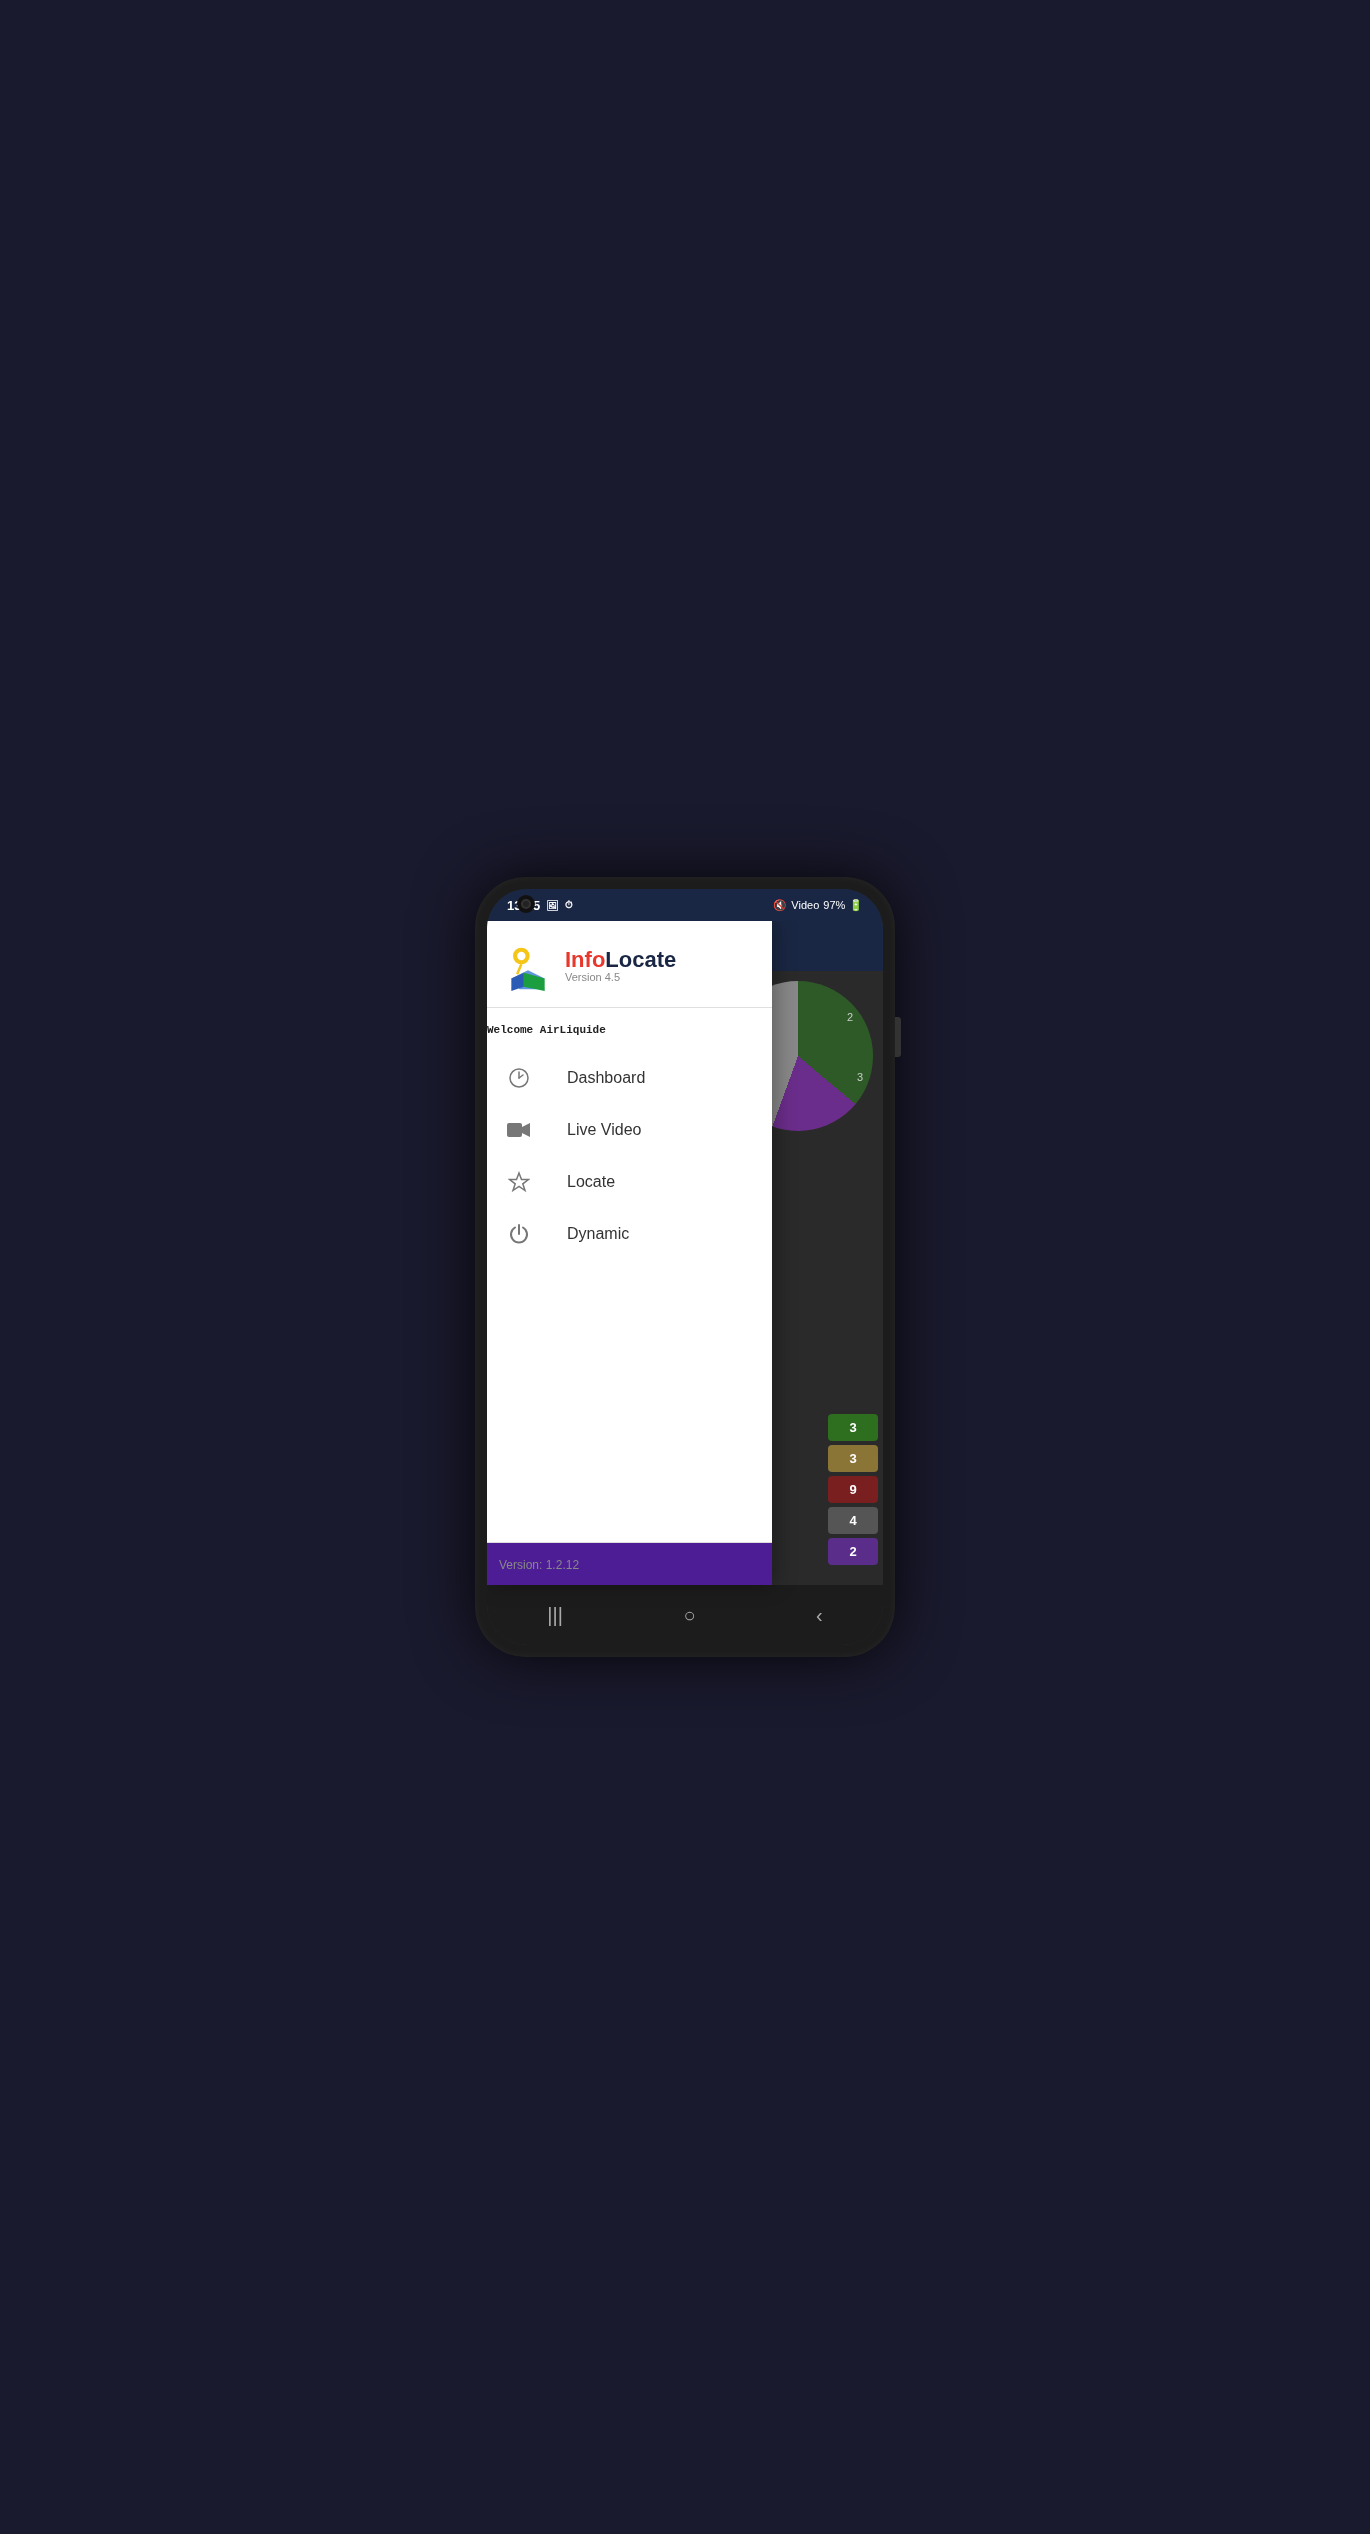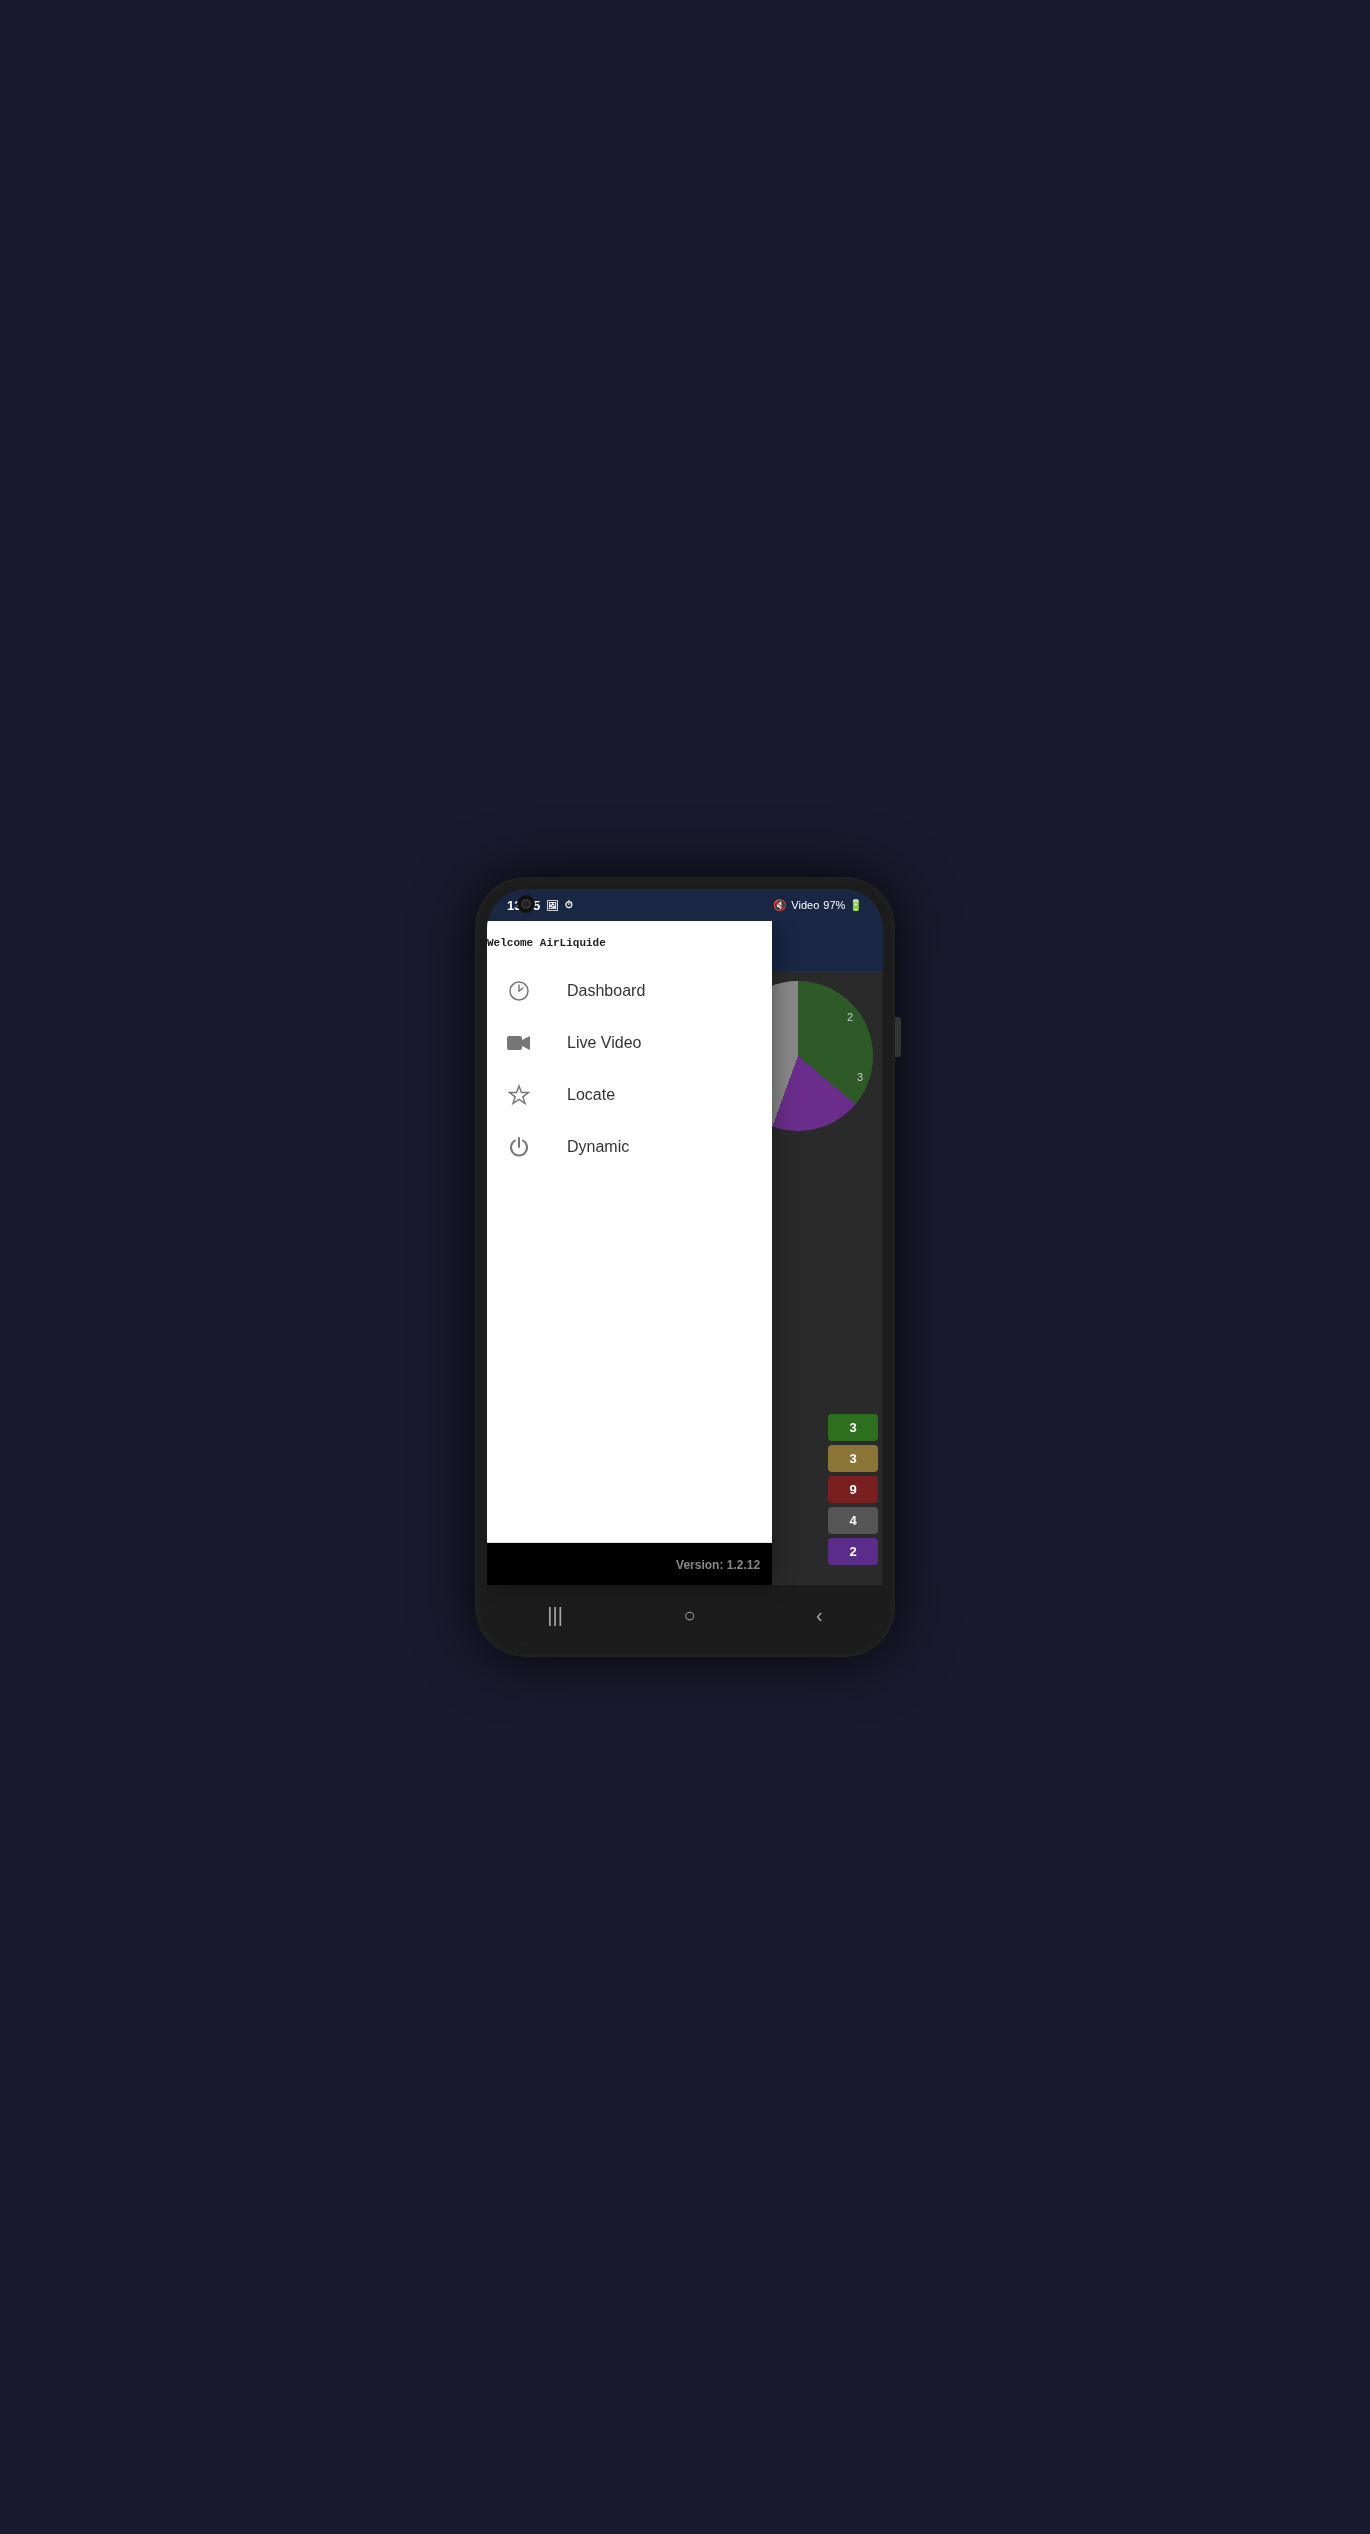--- a/index.html
+++ b/index.html
@@ -247,25 +247,24 @@
       flex-shrink: 0;
     }
 
     .menu-label {
       font-size: 16px;
       color: #333;
       font-weight: 400;
     }
 
     .drawer-footer {
-      background: #000000;
+      background: #4c1d95;
       padding: 12px;
-      text-align: right;
+      text-align: left;
       border-top: 1px solid #ddd;
-      font-weight: bold;
     }
 
     .version-text {
       font-size: 12px;
       color: #888;
     }
 
     
     .bottom-nav {
       position: absolute;
@@ -343,20 +342,40 @@
         <div class="stat-badge" style="background:#2d6e1f">3</div>
         <div class="stat-badge" style="background:#8b7536">3</div>
         <div class="stat-badge" style="background:#7a1f1f">9</div>
         <div class="stat-badge" style="background:#555">4</div>
         <div class="stat-badge" style="background:#5b2d8b">2</div>
       </div>
     </div>
 
     <div class="drawer">
 
+      <div class="drawer-header">
+
+        <svg class="logo-svg" viewBox="0 0 60 60" xmlns="http://www.w3.org/2000/svg">
+
+          <ellipse cx="22" cy="18" rx="10" ry="10" fill="#f5c518"></ellipse>
+          <path d="M22 28 L17 40" stroke="#f5c518" stroke-width="3" fill="none"></path>
+          <circle cx="22" cy="18" r="5" fill="white"></circle>
+
+          <polygon points="10,45 30,35 50,45 40,58 20,58" fill="#3a7bd5" opacity="0.8"></polygon>
+          <polygon points="10,45 25,38 25,55 10,60" fill="#2a5cb5"></polygon>
+          <polygon points="25,38 50,45 50,60 25,55" fill="#1a9e3f"></polygon>
+        </svg>
+
+        <div class="logo-title">
+          <div class="logo-text">
+            <span class="info">Info</span><span class="locate">Locate</span>
+          </div>
+          <div class="logo-version">Version 4.5</div>
+        </div>
+      </div>
 
       <div class="welcome-text">Welcome AirLiquide</div>
 
       <div class="drawer-menu">
 
         <div class="menu-item">
           <div class="menu-icon">
             <svg width="22" height="22" viewBox="0 0 22 22" fill="none">
               <circle cx="11" cy="11" r="9" stroke="#777" stroke-width="1.5" fill="none"></circle>
               <path d="M11 11 L11 5" stroke="#777" stroke-width="1.5" stroke-linecap="round"></path>

